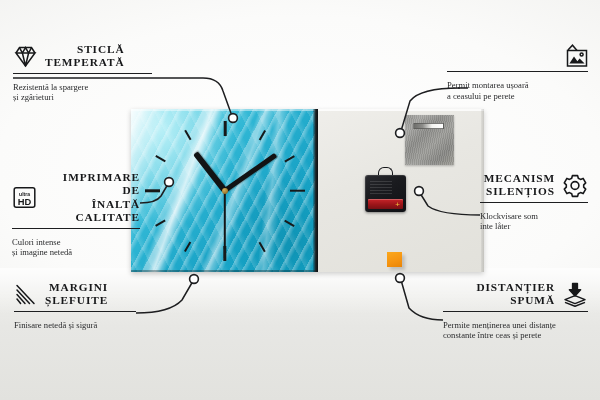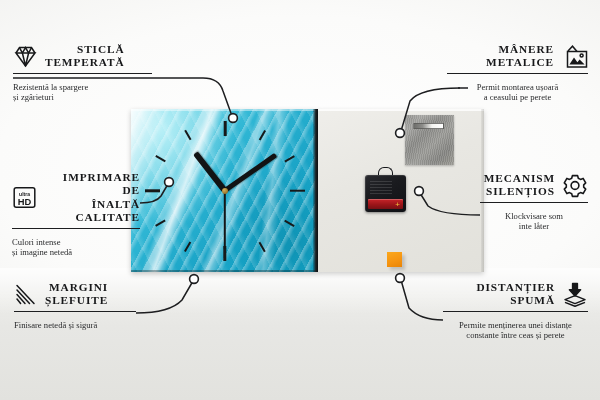--- a/index.html
+++ b/index.html
@@ -211,21 +211,21 @@
     height: 1.4px; background: #1d1e20; margin-top: 3px;
   }
   .callout-sub {
     font-family: "Liberation Serif", serif;
     font-size: 8.6px;
     color: #2a2b2d;
     line-height: 10.2px;
     margin-top: 8px;
     white-space: pre-line;
   }
-  .callout.right .callout-sub { text-align: center; }
+  .callout.right .callout-sub { text-align: left; }
 
   .ico { flex: 0 0 auto; display: block; }
 
   #leaders { position: absolute; left: 0; top: 0; width: 600px; height: 400px; pointer-events: none; }
 </style>
 </head>
 <body>
 
 <div id="stage">
 
@@ -356,22 +356,20 @@
       </svg>
       <div class="callout-title">MARGINI
 ȘLEFUITE</div>
     </div>
     <div class="rule" style="width:122px;"></div>
     <div class="callout-sub">Finisare netedă și sigură</div>
   </div>
 
   <div class="callout right" style="left:447px; top:43px; width:141px;">
     <div class="callout-head">
-      <div class="callout-title">MÂNERE
-METALICE</div>
       <svg class="ico" width="27" height="25" viewBox="0 0 27 25">
         <g fill="none" stroke="#17181a" stroke-width="1.5">
           <rect x="6.5" y="7.5" width="19" height="15.5"></rect>
           <path d="M16,7.5 L11.5,2.2 L7,7"></path>
           <path d="M8.4,20.6 L13,13.6 L16.4,18.2 L18.6,15.4 L23.6,20.6 Z" fill="#17181a" stroke="none"></path>
           <circle cx="20.6" cy="11.6" r="1.5"></circle>
         </g>
       </svg>
     </div>
     <div class="rule" style="width:141px;"></div>

